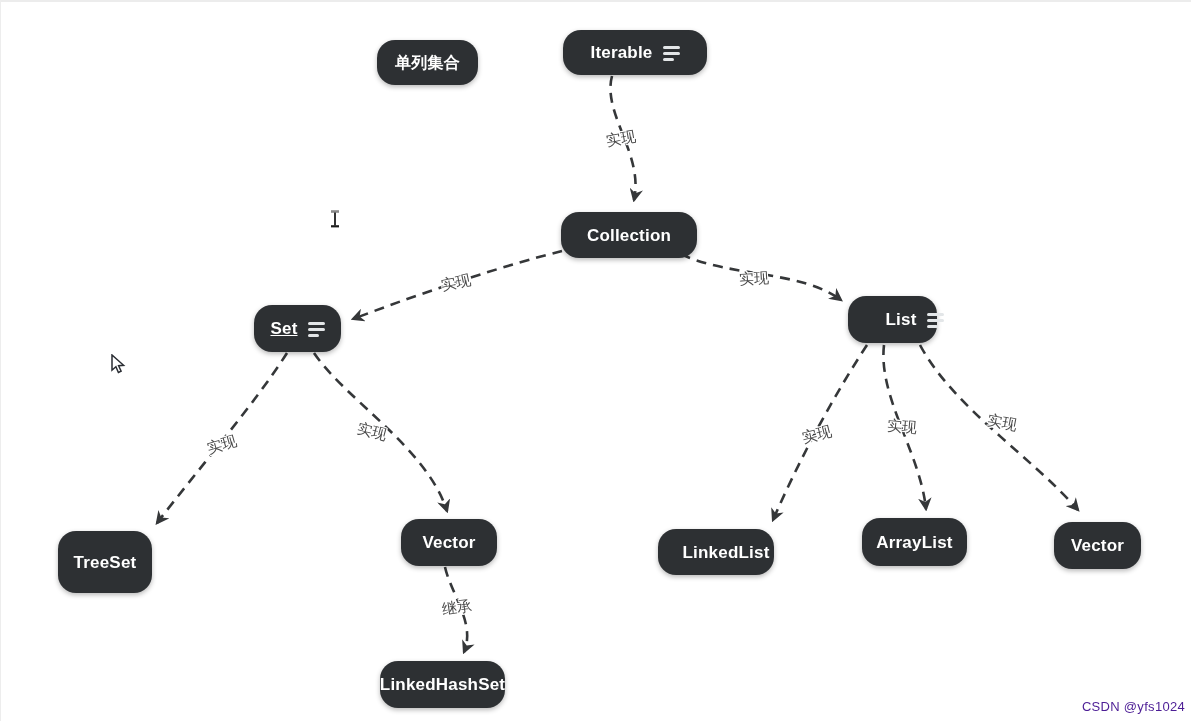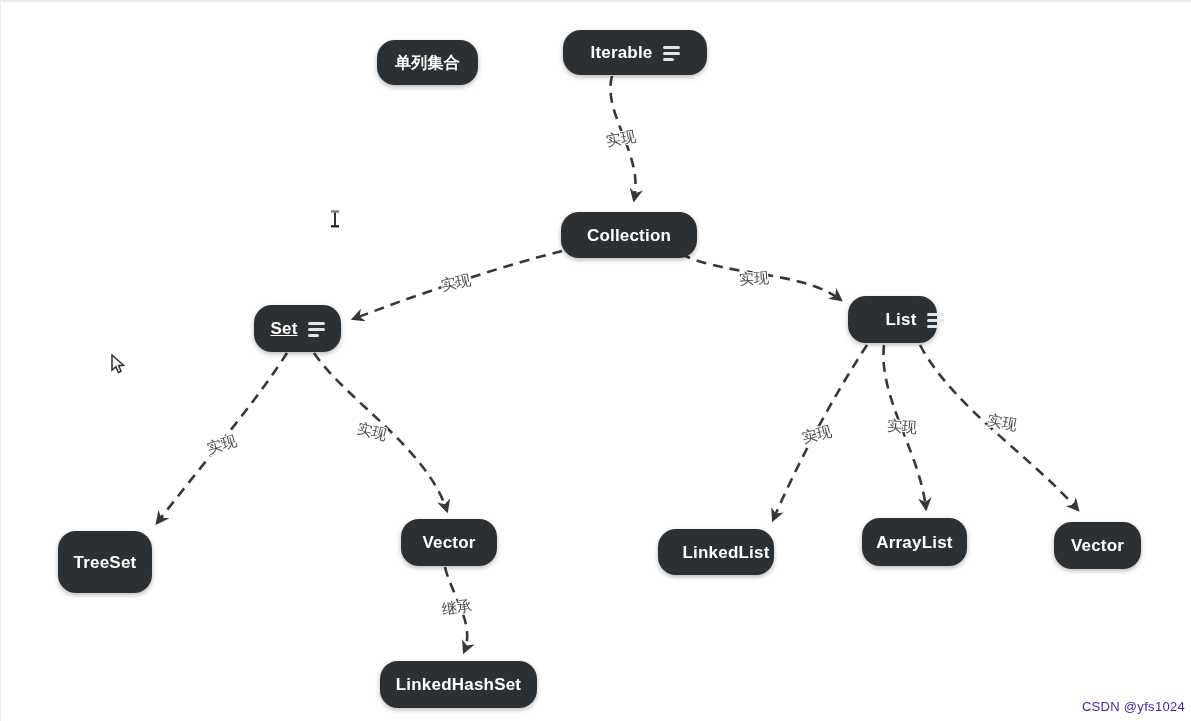--- a/index.html
+++ b/index.html
@@ -49,21 +49,21 @@
   }
   .node .node-label { line-height: 1; }
 
   #n-danlie        { left: 376px; top: 38px;  width: 101px; height: 45px; font-size: 16px; }
   #n-iterable      { left: 562px; top: 28px;  width: 144px; height: 45px; }
   #n-collection    { left: 560px; top: 210px; width: 136px; height: 46px; }
   #n-set           { left: 253px; top: 303px; width: 87px;  height: 47px; text-decoration: underline; }
   #n-list          { left: 847px; top: 294px; width: 89px;  height: 47px; padding-left: 44px; }
   #n-treeset       { left: 57px;  top: 529px; width: 94px;  height: 62px; text-align: right; }
   #n-hashset       { left: 400px; top: 517px; width: 96px;  height: 47px; }
-  #n-linkedhashset { left: 379px; top: 659px; width: 157px; height: 47px; }
+  #n-linkedhashset { left: 379px; top: 659px; width: 125px; height: 47px; }
   #n-linkedlist    { left: 657px; top: 527px; width: 116px; height: 46px; padding-left: 20px; }
   #n-arraylist     { left: 861px; top: 516px; width: 105px; height: 48px; }
   #n-vector        { left: 1053px;top: 520px; width: 87px;  height: 47px; }
 
   
   .note-icon {
     display: inline-flex;
     flex-direction: column;
     align-items: flex-start;
     gap: 3px;

